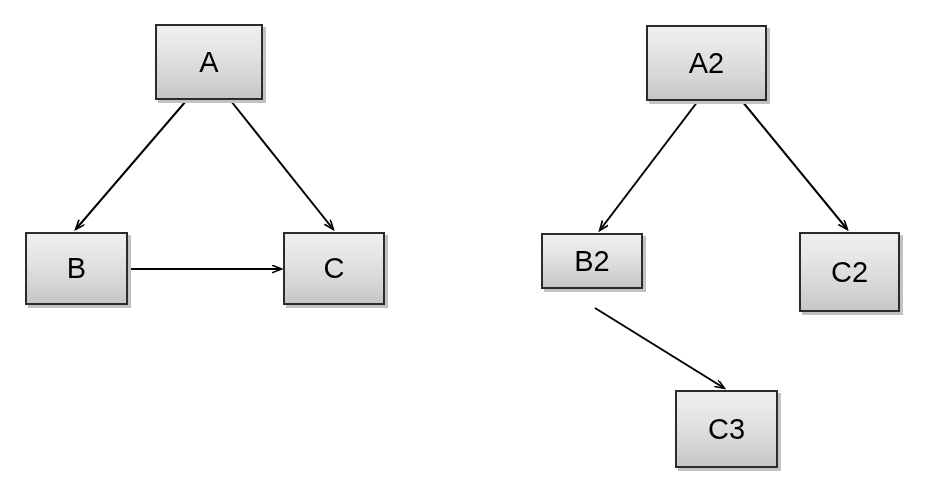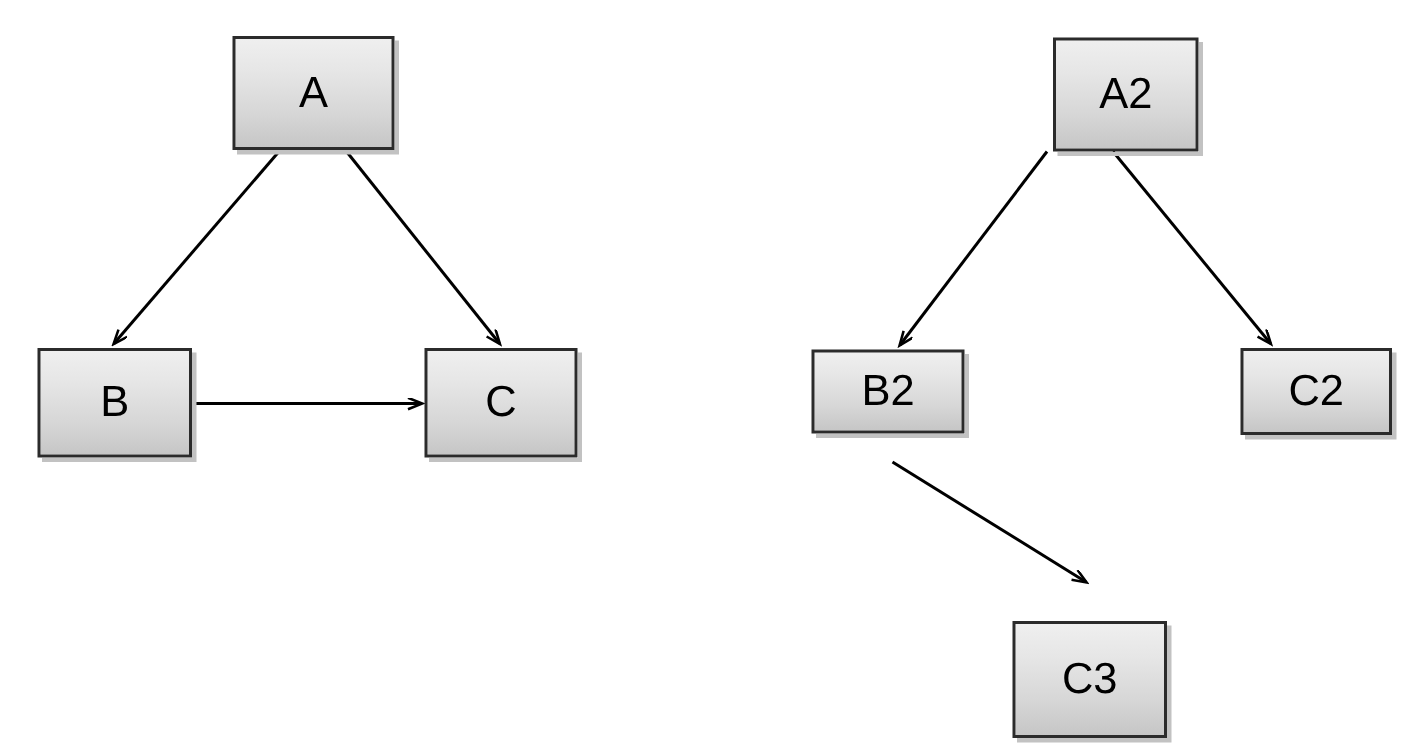--- a/index.html
+++ b/index.html
@@ -72,27 +72,27 @@
   <div id="nodes-layer">
       <div class="node" style="left: 155px; top: 24px; width: 108px; height: 76px;">
         <span class="node-label">A</span>
       </div>
       <div class="node" style="left: 25px; top: 232px; width: 103px; height: 73px;">
         <span class="node-label">B</span>
       </div>
       <div class="node" style="left: 283px; top: 232px; width: 102px; height: 73px;">
         <span class="node-label">C</span>
       </div>
-      <div class="node" style="left: 702px; top: 25px; width: 97px; height: 76px;">
+      <div class="node" style="left: 646px; top: 25px; width: 121px; height: 76px;">
         <span class="node-label">A2</span>
       </div>
       <div class="node" style="left: 541px; top: 233px; width: 102px; height: 56px;">
         <span class="node-label">B2</span>
       </div>
-      <div class="node" style="left: 799px; top: 232px; width: 101px; height: 58px; margin-left: 28px;">
+      <div class="node" style="left: 799px; top: 232px; width: 101px; height: 80px;">
         <span class="node-label">C2</span>
       </div>
-      <div class="node" style="left: 675px; top: 390px; width: 103px; height: 78px; margin-top: 24px;">
+      <div class="node" style="left: 675px; top: 390px; width: 103px; height: 78px;">
         <span class="node-label">C3</span>
       </div>
     </div>
 
 </div>
 
 </body></html>

